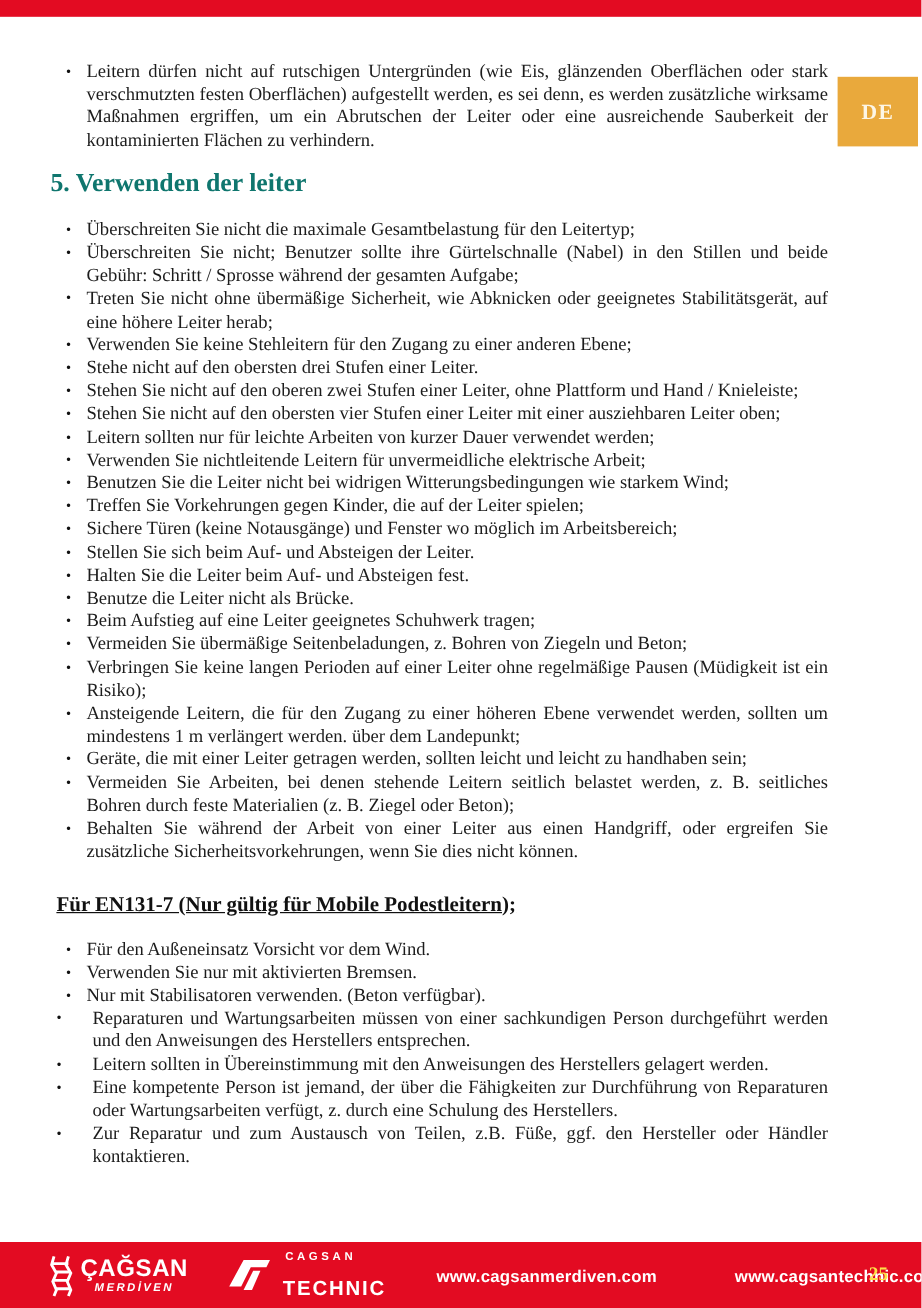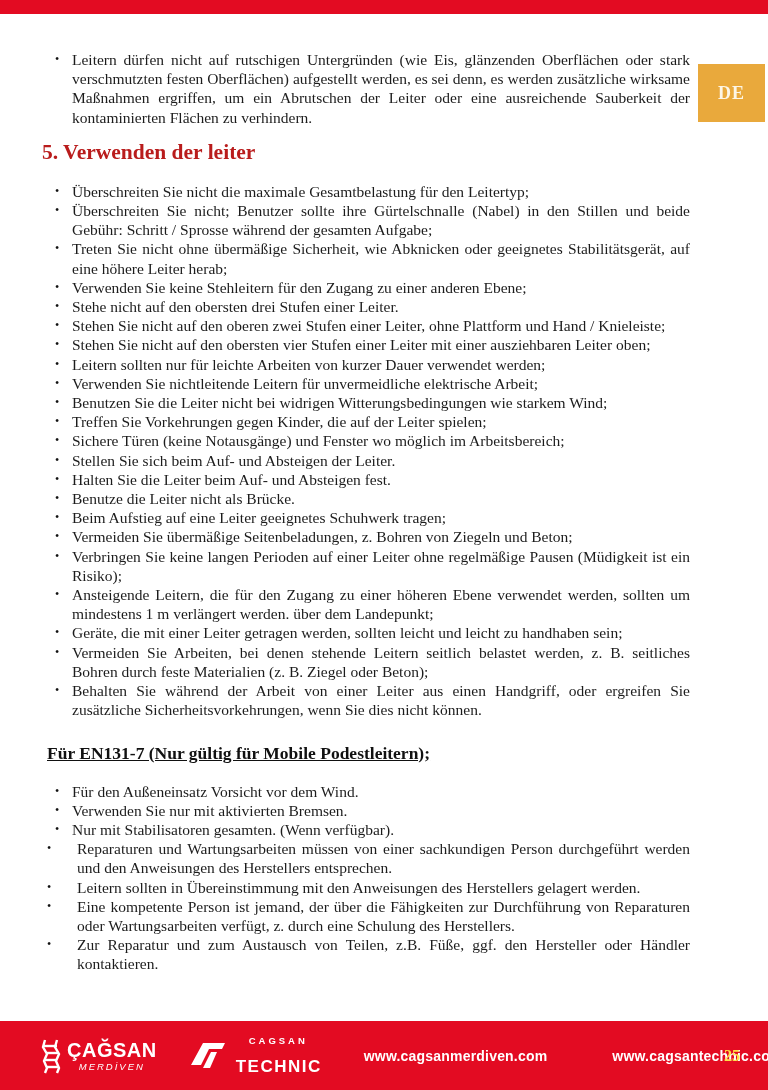--- a/index.html
+++ b/index.html
@@ -20,43 +20,43 @@
   .content{position:absolute;top:50px;left:0;width:768px;padding:0 78px 0 42px;box-sizing:border-box;}
   
   ul.bullets{list-style:none;margin:0;padding:0 0 0 13px;}
   ul.bullets li{display:flex;margin:0;}
   ul.bullets .dot{width:17px;flex-shrink:0;font-size:12px;line-height:19.2px;color:#111;}
   ul.bullets .txt{flex:1;font-size:15.5px;line-height:19.2px;text-align:justify;}
   ul.bullets.wide-indent{padding-left:5px;}
   ul.bullets.wide-indent .dot{width:30px;}
   
   h2.section-heading{
-    margin:13px 0 17px 0;font-size:21.5px;line-height:25px;font-weight:bold;color:#b91c1c;
+    margin:13px 0 17px 0;font-size:21.5px;line-height:25px;font-weight:bold;color:#0f766e;
     font-family:"Liberation Serif",serif;
   }
   h3.sub-heading{
     margin:23px 0 18px 5px;font-size:17.5px;line-height:21px;font-weight:bold;color:#111;text-decoration:underline;
   }
   
   .footer{
-    position:absolute;left:0;bottom:0;width:768px;height:69px;background:#e30b22;
+    position:absolute;left:0;bottom:0;width:768px;height:55px;background:#e30b22;
     display:flex;align-items:center;color:#ffffff;
     font-family:"Liberation Sans","DejaVu Sans",sans-serif;
   }
   .brand1{display:flex;align-items:center;margin-left:40px;}
   .ladder-icon{margin-right:5px;display:block;}
   .brand1-text{line-height:1;}
   .brand1-name{font-size:20px;font-weight:bold;letter-spacing:0.5px;}
-  .brand1-sub{font-size:9.5px;font-weight:normal;font-style:italic;letter-spacing:2px;margin-top:2px;text-align:center;}
+  .brand1-sub{font-size:9.5px;font-weight:bold;font-style:italic;letter-spacing:2px;margin-top:2px;text-align:center;}
   .foot-divider{width:1px;height:30px;background:rgba(255,255,255,0.75);margin:0 16px;}
   .foot-divider.small{height:24px;margin:0 14px;}
   .brand2{display:flex;align-items:center;}
   .technic-icon{margin-right:7px;display:block;}
   .brand2-text{line-height:1;}
-  .brand2-top{font-size:9.5px;font-weight:bold;letter-spacing:3px;margin-left:13px;}
+  .brand2-top{font-size:9.5px;font-weight:bold;letter-spacing:3px;margin-left:2px;}
   .brand2-bottom{font-size:17px;font-weight:bold;letter-spacing:1.5px;margin-top:13px;}
   .foot-url{font-size:14px;font-weight:bold;letter-spacing:0.2px;margin-left:37px;}
   .url1{margin-left:42px;}
   .page-num{
     position:absolute;right:28px;top:50%;transform:translateY(-50%);
     font-family:"Liberation Serif",serif;font-weight:bold;font-size:16px;color:#fde047;
   }
 </style>
 </head>
 <body>
@@ -201,21 +201,21 @@
         <span class="txt">Für den Außeneinsatz Vorsicht vor dem Wind.</span>
       </li>
 
       <li>
         <span class="dot">•</span>
         <span class="txt">Verwenden Sie nur mit aktivierten Bremsen.</span>
       </li>
 
       <li>
         <span class="dot">•</span>
-        <span class="txt">Nur mit Stabilisatoren gesamten. (Wenn verfügbar).</span>
+        <span class="txt">Nur mit Stabilisatoren verwenden. (Beton verfügbar).</span>
       </li>
     </ul>
 
 
   <ul class="bullets wide-indent">
 
       <li>
         <span class="dot">•</span>
         <span class="txt">Reparaturen und Wartungsarbeiten müssen von einer sachkundigen Person durchgeführt werden und den Anweisungen des Herstellers entsprechen.</span>
       </li>

